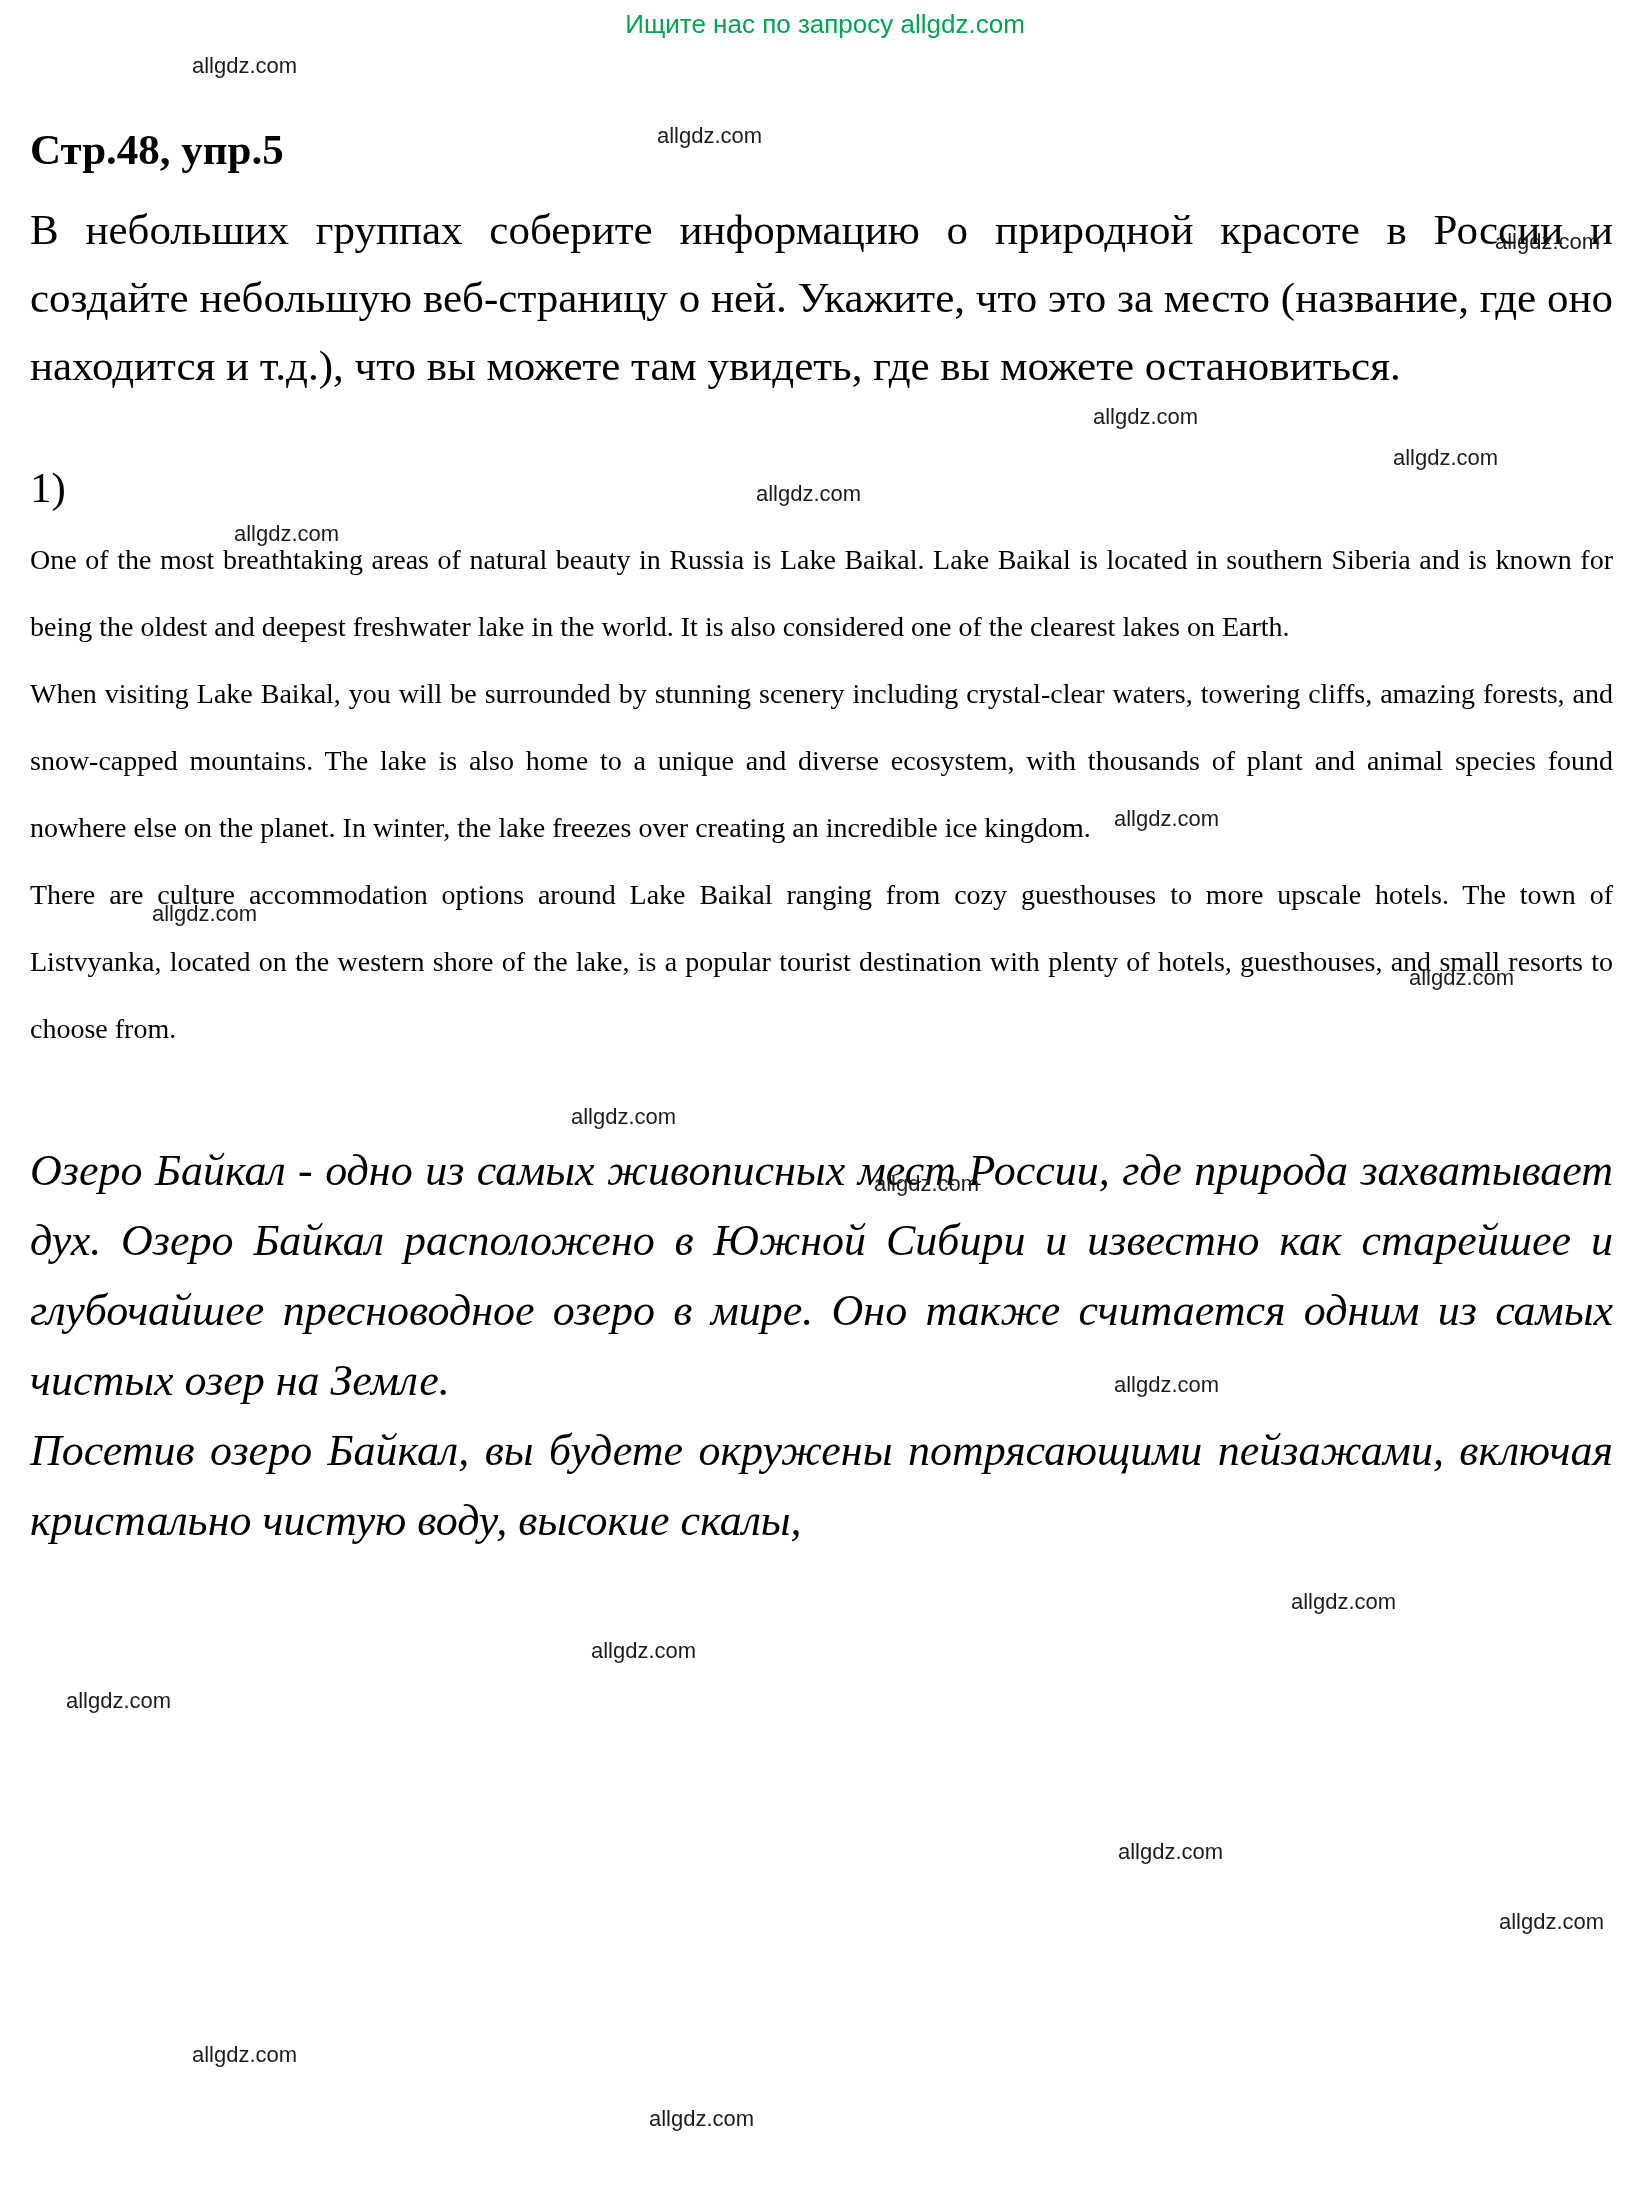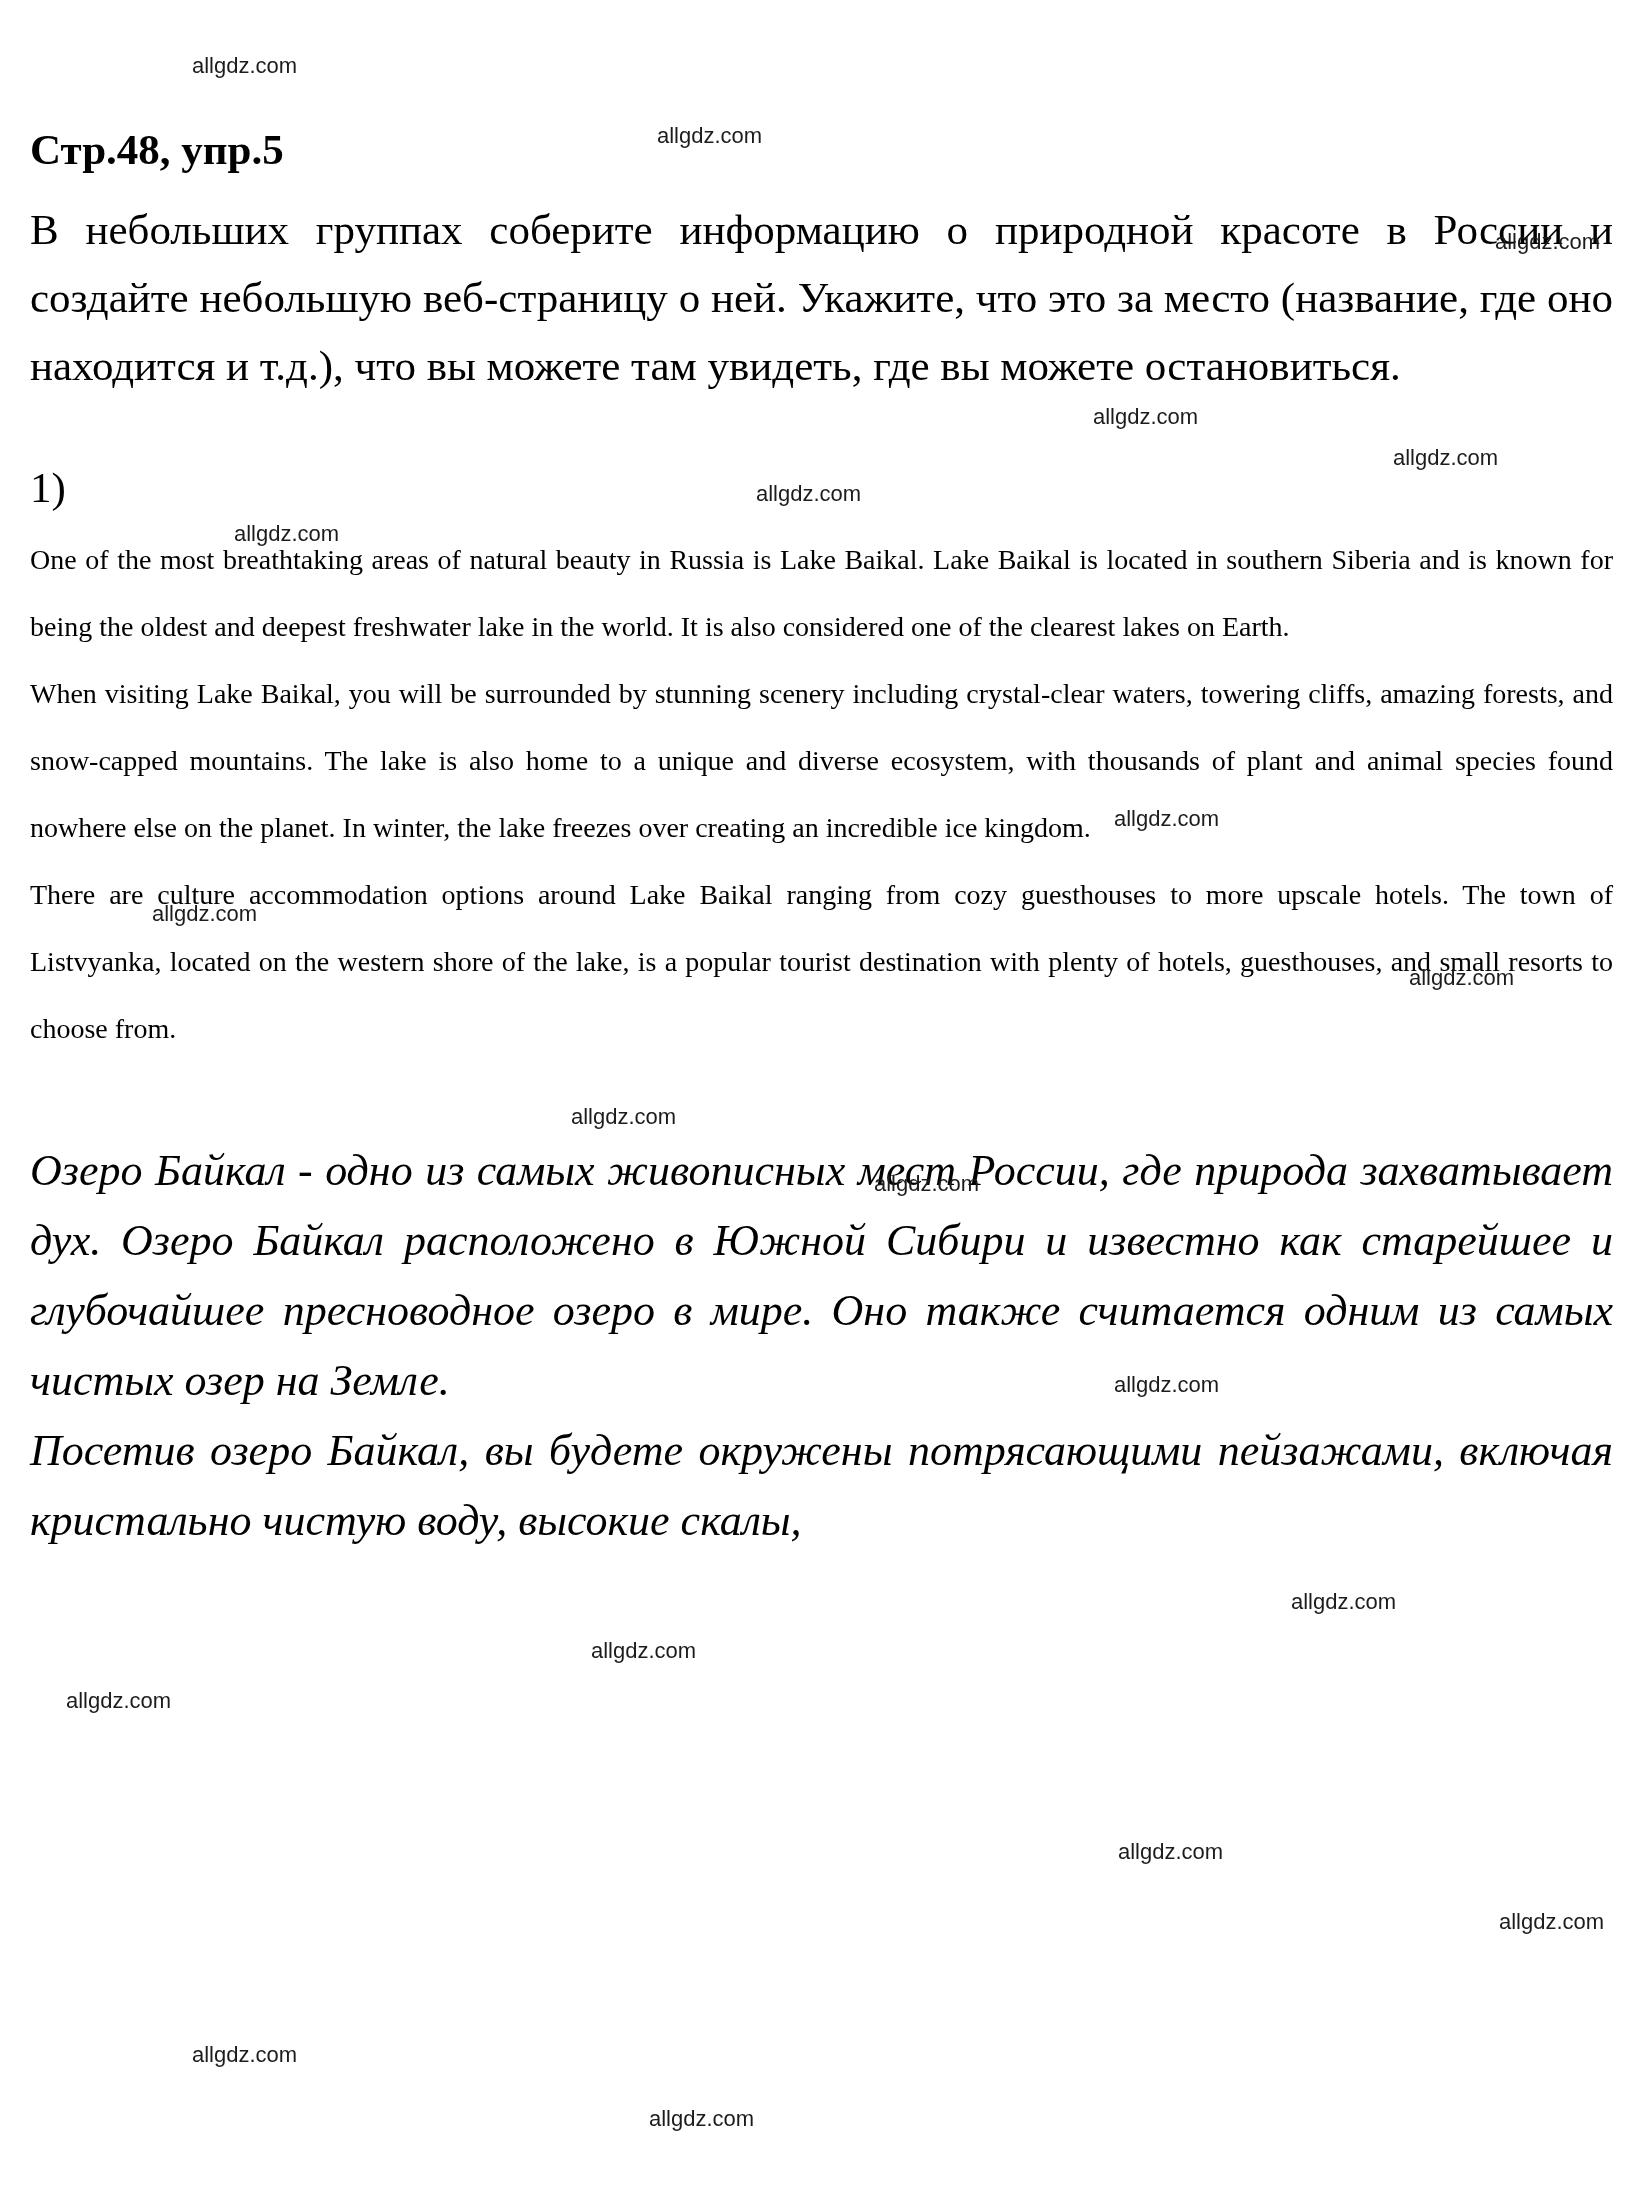--- a/index.html
+++ b/index.html
@@ -85,20 +85,21 @@
     font-family: "Liberation Sans", sans-serif;
     font-size: 27px;
     color: #2a5fd0;
   }
 </style>
 </head>
 <body>
 
 <div class="page">
 
+  <div class="promo-header">Ищите нас по запросу allgdz.com</div>
 
   <main class="content">
     <h1 class="heading">Стр.48, упр.5</h1>
 
     <p class="task">В небольших группах соберите информацию о природной красоте в России и создайте небольшую веб-страницу о ней. Укажите, что это за место (название, где оно находится и т.д.), что вы можете там увидеть, где вы можете остановиться.</p>
 
     <div class="marker">1)</div>
 
     <div class="answer-en">
       <p>One of the most breathtaking areas of natural beauty in Russia is Lake Baikal. Lake Baikal is located in southern Siberia and is known for being the oldest and deepest freshwater lake in the world. It is also considered one of the clearest lakes on Earth.</p>

